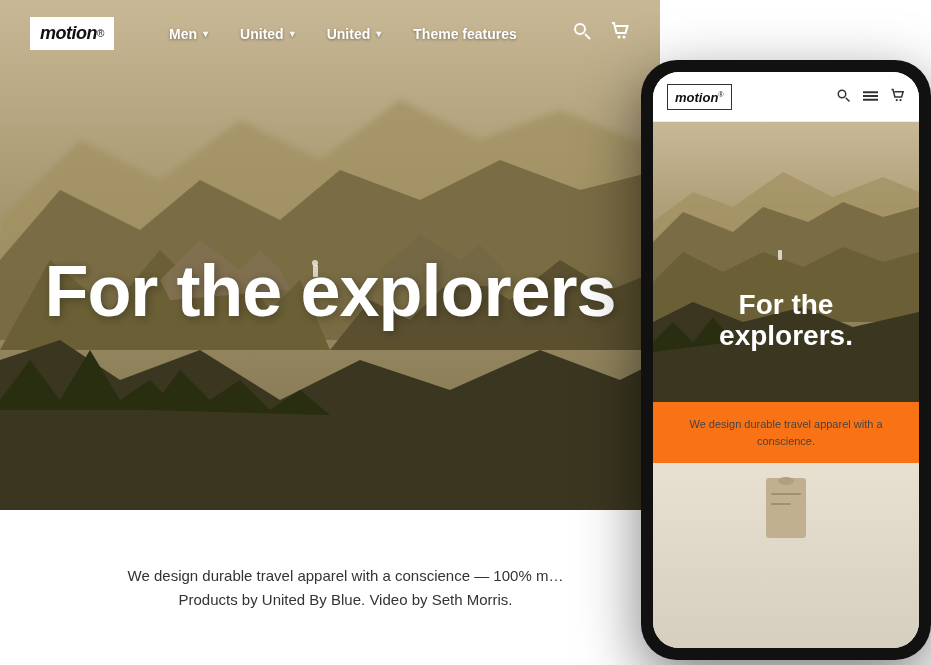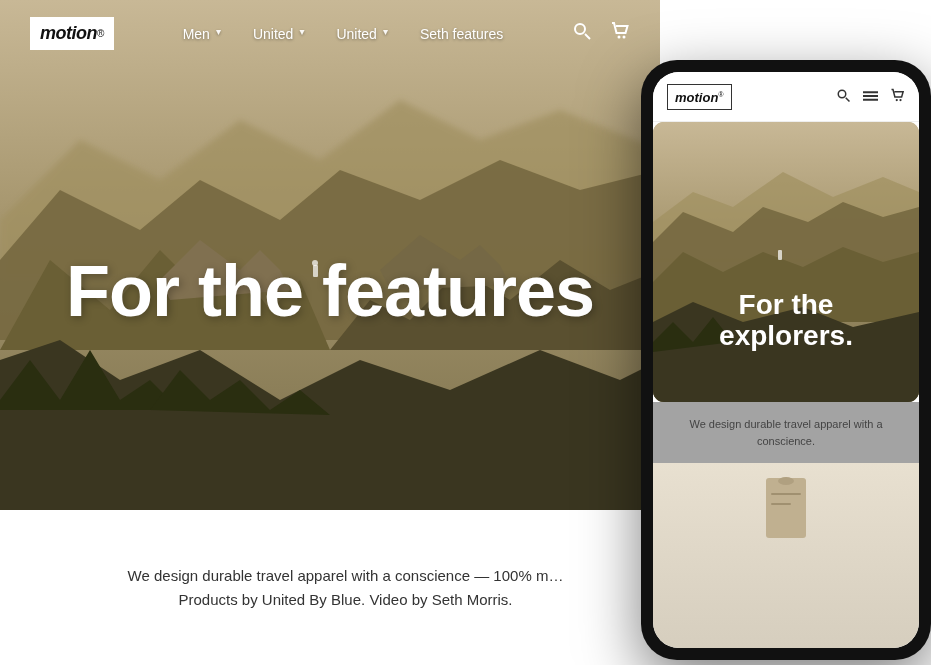--- a/index.html
+++ b/index.html
@@ -31,23 +31,24 @@
       font-style: italic;
     }
     .nav {
       display: flex;
       align-items: center;
       gap: 32px;
     }
     .nav-item {
       color: #fff;
       font-size: 14px;
-      font-weight: 400;
+      font-weight: 700;
       cursor: pointer;
       display: flex;
+      align-items: center;
       gap: 6px;
       text-shadow: 0 1px 3px rgba(0,0,0,0.4);
     }
     .nav-item .chevron {
       font-size: 10px;
       opacity: 0.9;
     }
     .header-icons {
       display: flex;
       align-items: center;
@@ -192,42 +193,41 @@
         #b5a882 0%,
         #8a7d5a 20%,
         #6b6040 35%,
         #7a7050 45%,
         #5a5535 55%,
         #4a4830 65%,
         #3a3820 100%
       );
       position: relative;
       overflow: hidden;
-      border-radius: 11px;
     }
     .phone-hero-bg {
       position: absolute;
       top: 0; left: 0;
       width: 100%; height: 100%;
     }
     .phone-hero-title {
       position: absolute;
       bottom: 50px;
       left: 0; right: 0;
       text-align: center;
       color: #fff;
       font-size: 28px;
       font-weight: 900;
       line-height: 1.1;
       padding: 0 15px;
     }
 
     
     .phone-bottom {
-      background: #a3a3a3;
+      background: #f97316;
       padding: 14px 12px;
     }
     .phone-bottom-text {
       font-size: 11px;
       color: #444;
       line-height: 1.5;
       text-align: center;
     }
   </style>
 </head>
@@ -290,42 +290,42 @@
       </span>
       <span class="nav-item">
         <span>United</span>
         <span class="chevron">▾</span>
       </span>
       <span class="nav-item">
         <span>United</span>
         <span class="chevron">▾</span>
       </span>
       <span class="nav-item">
-        <span>Seth features</span>
+        <span>Theme features</span>
       </span>
     </nav>
 
     <div class="header-icons">
       <span class="header-icon">
         <svg width="20" height="20" viewBox="0 0 20 20" fill="none" stroke="white" stroke-width="2">
           <circle cx="8" cy="8" r="5"></circle>
           <line x1="13" y1="13" x2="18" y2="18"></line>
         </svg>
       </span>
       <span class="header-icon">
         <svg width="20" height="20" viewBox="0 0 20 20" fill="none" stroke="white" stroke-width="2">
           <path d="M2 2h2l2.5 10h9l2-7H6"></path>
           <circle cx="9" cy="16" r="1.5" fill="white" stroke="none"></circle>
           <circle cx="14" cy="16" r="1.5" fill="white" stroke="none"></circle>
         </svg>
       </span>
     </div>
   </div>
 
-  <div class="hero-title">For the features</div>
+  <div class="hero-title">For the explorers</div>
 </div>
 
 <div class="bottom-section">
   <p class="bottom-text">We design durable travel apparel with a conscience — 100% m…<br>Products by United By Blue. Video by Seth Morris.</p>
 </div>
 
 <div class="phone-wrapper">
   <div class="phone-outer">
     <div class="phone-screen">
 

